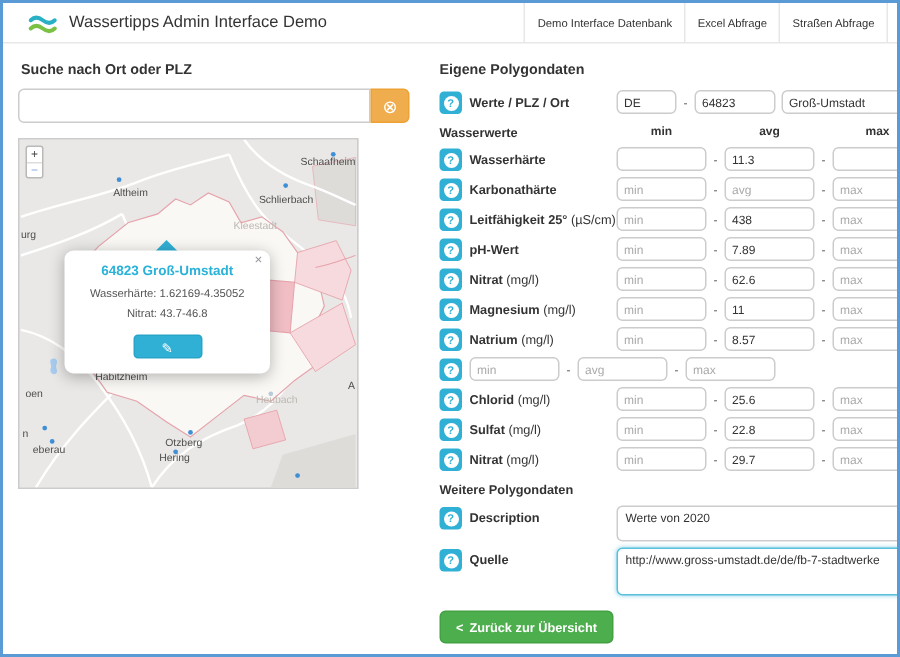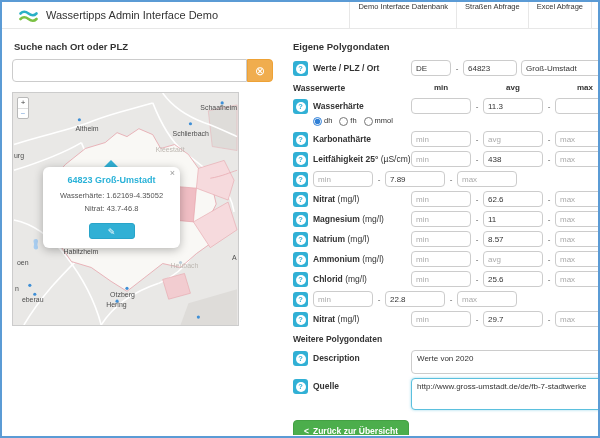--- a/index.html
+++ b/index.html
@@ -9,21 +9,21 @@
     background:#fff; color:#333;
   }
   .page { width:600px; height:438px; border:2px solid #5b9bd5; background:#fff; overflow:hidden; }
 
   
   .hdr { height:27px; border-bottom:1px solid #e7e7e7; display:flex; align-items:stretch; }
   .brand { display:flex; align-items:center; padding-left:16px; }
   .brand svg { display:block; }
   .brand-title { font-size:11px; color:#333; margin-left:7px; white-space:nowrap; }
   .nav { margin-left:auto; display:flex; align-items:stretch; margin-right:6px; }
-  .nav-item { display:flex; align-items:flex-start; padding:0 8px; font-size:7.5px; color:#333;
+  .nav-item { display:flex; align-items:center; padding:0 8px; font-size:7.5px; color:#333;
     border-left:1px solid #e7e7e7; cursor:pointer; white-space:nowrap; }
   .nav-item:last-child { border-right:1px solid #e7e7e7; }
 
   
   .content { display:flex; padding:8px 10px 0 10px; height:406px; overflow:hidden; }
   .left { width:261px; margin-right:20px; flex:none; }
   .right { width:322px; flex:none; }
   .sec-h { font-size:9.5px; font-weight:bold; color:#333; }
 
   
@@ -96,24 +96,24 @@
           <path d="M2.5 12 q3.5,-3.5 8,0 t8,0" fill="none" stroke="#7bc144" stroke-width="2.6" stroke-linecap="round"></path>
         </svg>
       </span>
       <span class="brand-title">Wassertipps Admin Interface Demo</span>
     </div>
     <div class="nav">
         <div class="nav-item">
           <span>Demo Interface Datenbank</span>
         </div>
         <div class="nav-item">
+          <span>Excel Abfrage</span>
+        </div>
+        <div class="nav-item">
           <span>Straßen Abfrage</span>
-        </div>
-        <div class="nav-item">
-          <span>Excel Abfrage</span>
         </div>
       </div>
   </div>
 
   <div class="content">
 
     <div class="left">
       <div class="sec-h">Suche nach Ort oder PLZ</div>
       <div class="search-row">
         <input class="search-input" type="text" placeholder="" style="">
@@ -215,25 +215,21 @@
         <span class="th-col">avg</span>
         <span class="th-gap"></span>
         <span class="th-col">max</span>
       </div>
 
       <div id="rows-container">
           <div class="frow">
     <span class="qicon">
               <span class="ring qmark">?</span>
             </span>
-    <span class="flabel"><span class="lbl-name">Wasserhärte</span> <span class="lbl-unit"></span><div class="radio-line">
-                <label><input type="radio" name="hardness" checked="" style="">dh</label>
-                <label><input type="radio" name="hardness" style="">fh</label>
-                <label><input type="radio" name="hardness" style="">mmol</label>
-              </div></span>
+    <span class="flabel"><span class="lbl-name">Wasserhärte</span> <span class="lbl-unit"></span></span>
     <span class="fields">
       <input class="vin vin-min" placeholder="" style="">
       <span class="sep">-</span>
       <input class="vin vin-avg" placeholder="" value="11.3" style="">
       <span class="sep">-</span>
       <input class="vin vin-max" placeholder="" style="">
     </span>
   </div>
           <div class="frow">
     <span class="qicon">
@@ -258,20 +254,21 @@
       <span class="sep">-</span>
       <input class="vin vin-avg" placeholder="avg" value="438" style="">
       <span class="sep">-</span>
       <input class="vin vin-max" placeholder="max" style="">
     </span>
   </div>
           <div class="frow">
     <span class="qicon">
               <span class="ring qmark">?</span>
             </span>
+    <span class="flabel"><span class="lbl-name">pH-Wert</span> <span class="lbl-unit"></span></span>
     <span class="fields">
       <input class="vin vin-min" placeholder="min" style="">
       <span class="sep">-</span>
       <input class="vin vin-avg" placeholder="avg" value="7.89" style="">
       <span class="sep">-</span>
       <input class="vin vin-max" placeholder="max" style="">
     </span>
   </div>
           <div class="frow">
     <span class="qicon">
@@ -309,21 +306,20 @@
       <span class="sep">-</span>
       <input class="vin vin-avg" placeholder="avg" value="8.57" style="">
       <span class="sep">-</span>
       <input class="vin vin-max" placeholder="max" style="">
     </span>
   </div>
           <div class="frow">
     <span class="qicon">
               <span class="ring qmark">?</span>
             </span>
-    <span class="flabel"><span class="lbl-name">Ammonium</span> <span class="lbl-unit">(mg/l)</span></span>
     <span class="fields">
       <input class="vin vin-min" placeholder="min" style="">
       <span class="sep">-</span>
       <input class="vin vin-avg" placeholder="avg" style="">
       <span class="sep">-</span>
       <input class="vin vin-max" placeholder="max" style="">
     </span>
   </div>
           <div class="frow">
     <span class="qicon">
@@ -335,20 +331,21 @@
       <span class="sep">-</span>
       <input class="vin vin-avg" placeholder="avg" value="25.6" style="">
       <span class="sep">-</span>
       <input class="vin vin-max" placeholder="max" style="">
     </span>
   </div>
           <div class="frow">
     <span class="qicon">
               <span class="ring qmark">?</span>
             </span>
+    <span class="flabel"><span class="lbl-name">Sulfat</span> <span class="lbl-unit">(mg/l)</span></span>
     <span class="fields">
       <input class="vin vin-min" placeholder="min" style="">
       <span class="sep">-</span>
       <input class="vin vin-avg" placeholder="avg" value="22.8" style="">
       <span class="sep">-</span>
       <input class="vin vin-max" placeholder="max" style="">
     </span>
   </div>
           <div class="frow">
     <span class="qicon">

